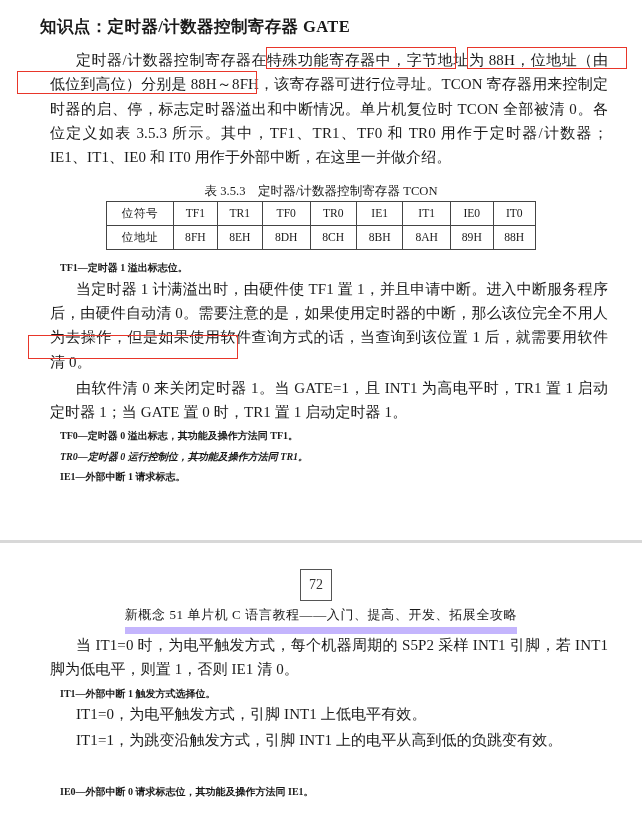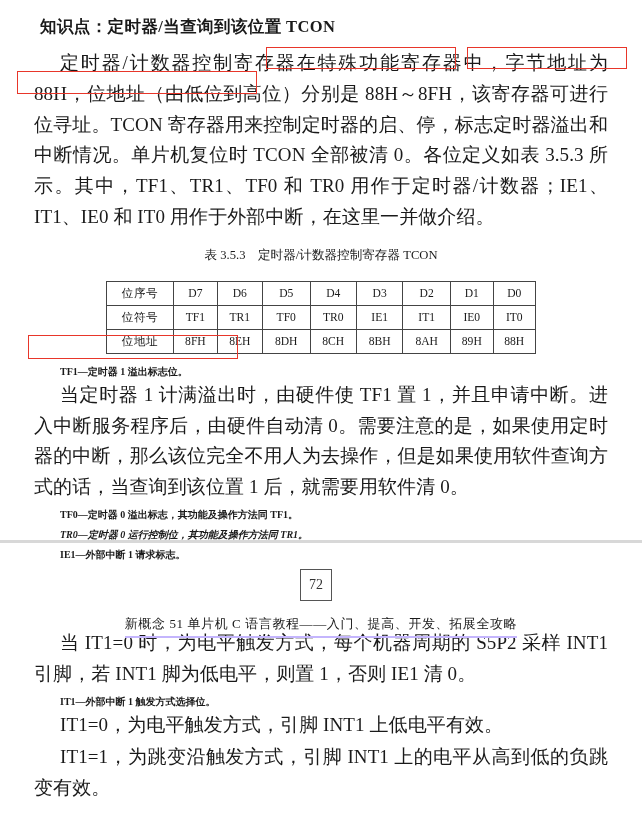--- a/index.html
+++ b/index.html
@@ -26,31 +26,31 @@
     box-sizing: border-box;
   }
   .heading {
     font-size: 16.5px;
     font-weight: bold;
     letter-spacing: 0.4px;
     margin: 6px 0 10px 6px;
   }
   .heading .hd-label { }
   .para {
-    font-size: 19px;
+    font-size: 15px;
     line-height: 1.62;
     text-align: justify;
-    margin: 0 0 2px 0;
+    margin: 0 0 2px 16px;
     text-indent: 26px;
     letter-spacing: 0.1px;
   }
   .tbl-caption {
     text-align: center;
     font-size: 12.6px;
-    margin: 14px 0 17px 0;
+    margin: 14px 0 1px 0;
   }
   table.tcon {
     border-collapse: collapse;
     margin: 0 auto;
     width: 430px;
     font-size: 11.6px;
   }
   table.tcon td {
     border: 1px solid #444;
     text-align: center;
@@ -95,63 +95,52 @@
     font-size: 14px;
     color: #333;
     margin-right: 10px;
     flex: 0 0 auto;
   }
   .footer-title {
     font-size: 13px;
     letter-spacing: 0.6px;
     padding-bottom: 3px;
     flex: 1 1 auto;
-    border-bottom: 2px solid #c4b5fd;
-    position: relative;
-    top: 14px;
+    border-bottom: 7px solid #c4b5fd;
+    position: relative;
+    top: 5px;
   }
   .redbox {
     position: absolute;
     border: 1.6px solid #e8362a;
     pointer-events: none;
   }
   .b1 { left: 266px; top: 47px;  width: 188px; height: 20px; }
   .b2 { left: 467px; top: 47px;  width: 158px; height: 20px; }
   .b3 { left: 17px;  top: 71px;  width: 238px; height: 21px; }
   .b4 { left: 28px;  top: 335px; width: 208px; height: 22px; }
   .spacer-sm { height: 6px; }
 </style>
 </head>
 <body>
 
 <div class="page">
 
   <div class="page-top">
 
     <div class="heading">
-      <span class="hd-label">知识点：</span><span>定时器/当查询到该位置 TCON</span>
+      <span class="hd-label">知识点：</span><span>定时器/计数器控制寄存器 GATE</span>
     </div>
 
     <p class="para">定时器/计数器控制寄存器在特殊功能寄存器中，字节地址为 88H，位地址（由低位到高位）分别是 88H～8FH，该寄存器可进行位寻址。TCON 寄存器用来控制定时器的启、停，标志定时器溢出和中断情况。单片机复位时 TCON 全部被清 0。各位定义如表 3.5.3 所示。其中，TF1、TR1、TF0 和 TR0 用作于定时器/计数器；IE1、IT1、IE0 和 IT0 用作于外部中断，在这里一并做介绍。</p>
 
     <div class="tbl-caption">表 3.5.3　定时器/计数器控制寄存器 TCON</div>
 
     <table class="tcon">
       <tbody>
-          <tr>
-        <td class="rowhead">位序号</td>
-        <td>D7</td>
-        <td>D6</td>
-        <td>D5</td>
-        <td>D4</td>
-        <td>D3</td>
-        <td>D2</td>
-        <td>D1</td>
-        <td>D0</td>
-      </tr>
       <tr>
         <td class="rowhead">位符号</td>
         <td>TF1</td>
         <td>TR1</td>
         <td>TF0</td>
         <td>TR0</td>
         <td>IE1</td>
         <td>IT1</td>
         <td>IE0</td>
         <td>IT0</td>
@@ -168,20 +157,21 @@
         <td>88H</td>
       </tr>
     </tbody>
       </table>
 
     <div class="spacer-sm"></div>
 
     <p class="bullet-para" style="font-weight:bold;">TF1—定时器 1 溢出标志位。</p>
     <p class="para">当定时器 1 计满溢出时，由硬件使 TF1 置 1，并且申请中断。进入中断服务程序后，由硬件自动清 0。需要注意的是，如果使用定时器的中断，那么该位完全不用人为去操作，但是如果使用软件查询方式的话，当查询到该位置 1 后，就需要用软件清 0。</p>
 
+    <p class="para">由软件清 0 来关闭定时器 1。当 GATE=1，且 INT1 为高电平时，TR1 置 1 启动定时器 1；当 GATE 置 0 时，TR1 置 1 启动定时器 1。</p>
 
     <p class="bullet-para" style="font-weight:bold;">TF0—定时器 0 溢出标志，其功能及操作方法同 TF1。</p>
 
     <p class="bullet-para" style="font-weight:bold;font-style:italic;">TR0—定时器 0 运行控制位，其功能及操作方法同 TR1。</p>
 
     <p class="bullet-para" style="font-weight:bold;">IE1—外部中断 1 请求标志。</p>
 
     <div class="redbox b1"></div>
     <div class="redbox b2"></div>
     <div class="redbox b3"></div>

